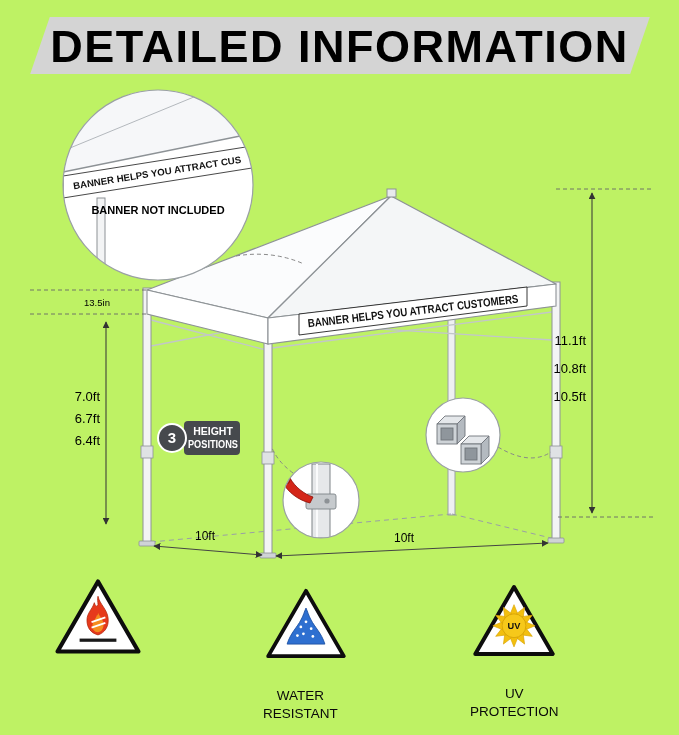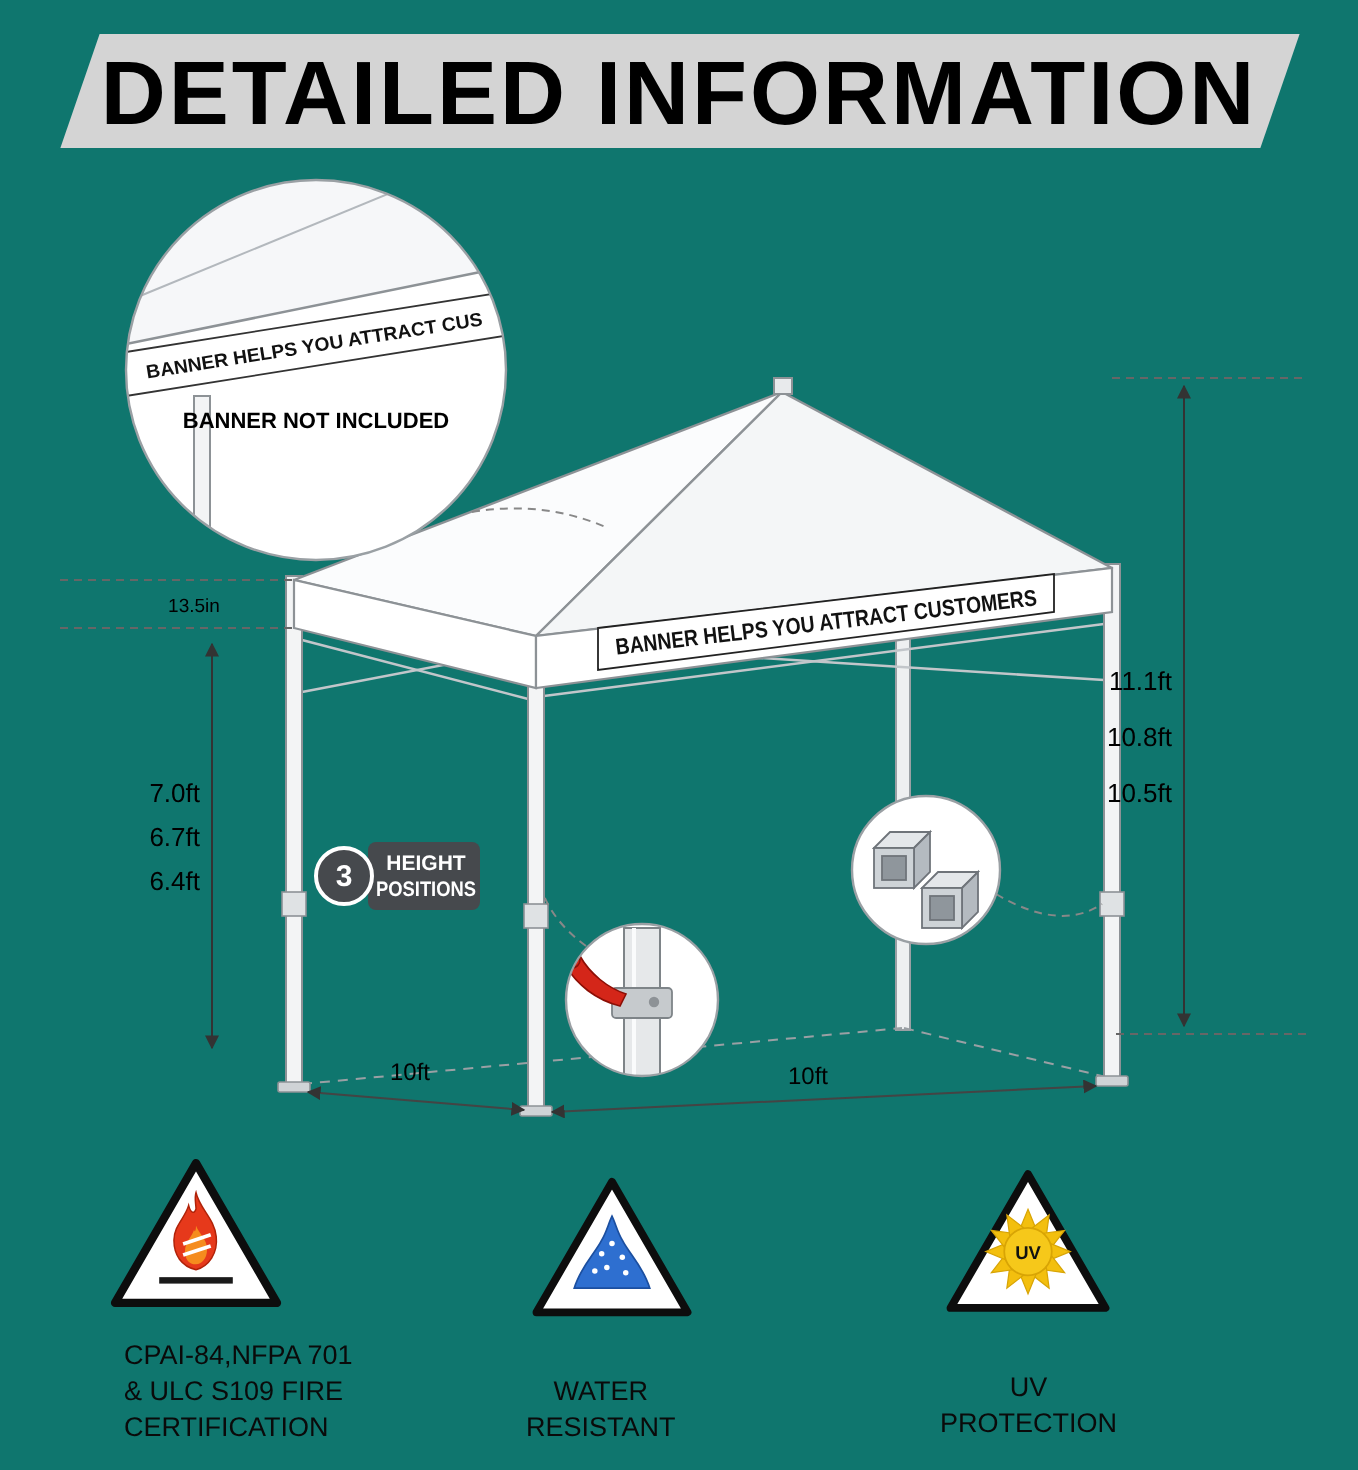--- a/index.html
+++ b/index.html
@@ -1,16 +1,16 @@
 <!DOCTYPE html>
 <html><head>
 <meta charset="utf-8">
 <style>
   html,body{margin:0;padding:0;background:#fff;}
-  .page{position:relative;width:679px;height:735px;background:#0f766e;overflow:hidden;
+  .page{position:relative;width:679px;height:735px;background:#bef264;overflow:hidden;
         font-family:"Liberation Sans",sans-serif;}
   
   .header-bg{position:absolute;left:40px;top:17px;width:600px;height:57px;
              background:#d4d4d4;transform:skewX(-19deg);z-index:1;}
   .header-title{position:absolute;left:0;top:18px;width:679px;height:57px;line-height:57px;
                 text-align:center;font-size:45px;font-weight:800;color:#000;
                 letter-spacing:1.5px;z-index:2;white-space:nowrap;}
   
   .diagram{position:absolute;left:0;top:0;width:679px;height:735px;z-index:1;}
   svg{font-family:"Liberation Sans",sans-serif;}
@@ -173,23 +173,20 @@
     <svg width="92" height="85" viewBox="0 0 100 92">
       <path d="M50,8 L94,84 L6,84 Z" fill="#fff" stroke="#0d0d0d" stroke-width="4.5" stroke-linejoin="round"></path>
       <g>
         <path d="M50 24 C52 33 60 38 61 48 C62 57 57 64 50 66 C42 64 38 58 38 50 C38 42 44 38 46 31 C47 35 49 36 50 33 C50 30 49 27 50 24 Z" fill="#e6391b" stroke="#b02208" stroke-width="0.8"></path>
         <path d="M50 42 C52 47 56 49 56 55 C56 60 53 63 50 63 C46 63 44 60 44 56 C44 51 48 48 49 44 C49 46 50 45 50 42 Z" fill="#f58c1e"></path>
         <line x1="43" y1="52" x2="58" y2="47" stroke="#fff" stroke-width="2"></line>
         <line x1="43" y1="58" x2="58" y2="53" stroke="#fff" stroke-width="2"></line>
       </g>
       <rect x="30" y="70" width="40" height="3.5" fill="#1a1a1a"></rect>
     </svg>
-    <div class="caption">CPAI-84,NFPA 701
-&amp; ULC S109 FIRE
-CERTIFICATION</div>
   </div>
 
   <div class="feature feature-water">
     <svg width="86" height="79" viewBox="0 0 100 92">
       <path d="M50,8 L94,84 L6,84 Z" fill="#fff" stroke="#0d0d0d" stroke-width="4.5" stroke-linejoin="round"></path>
       <g>
         <path d="M28 70 C32 57 40 50 44 42 C47 37 48 32 50 28 C52 32 53 37 56 42 C60 50 68 57 72 70 Z" fill="#2e6fd0" stroke="#1b4fa0" stroke-width="1"></path>
         <circle cx="44" cy="50" r="1.6" fill="#fff"></circle>
         <circle cx="50" cy="44" r="1.6" fill="#fff"></circle>
         <circle cx="56" cy="52" r="1.6" fill="#fff"></circle>

